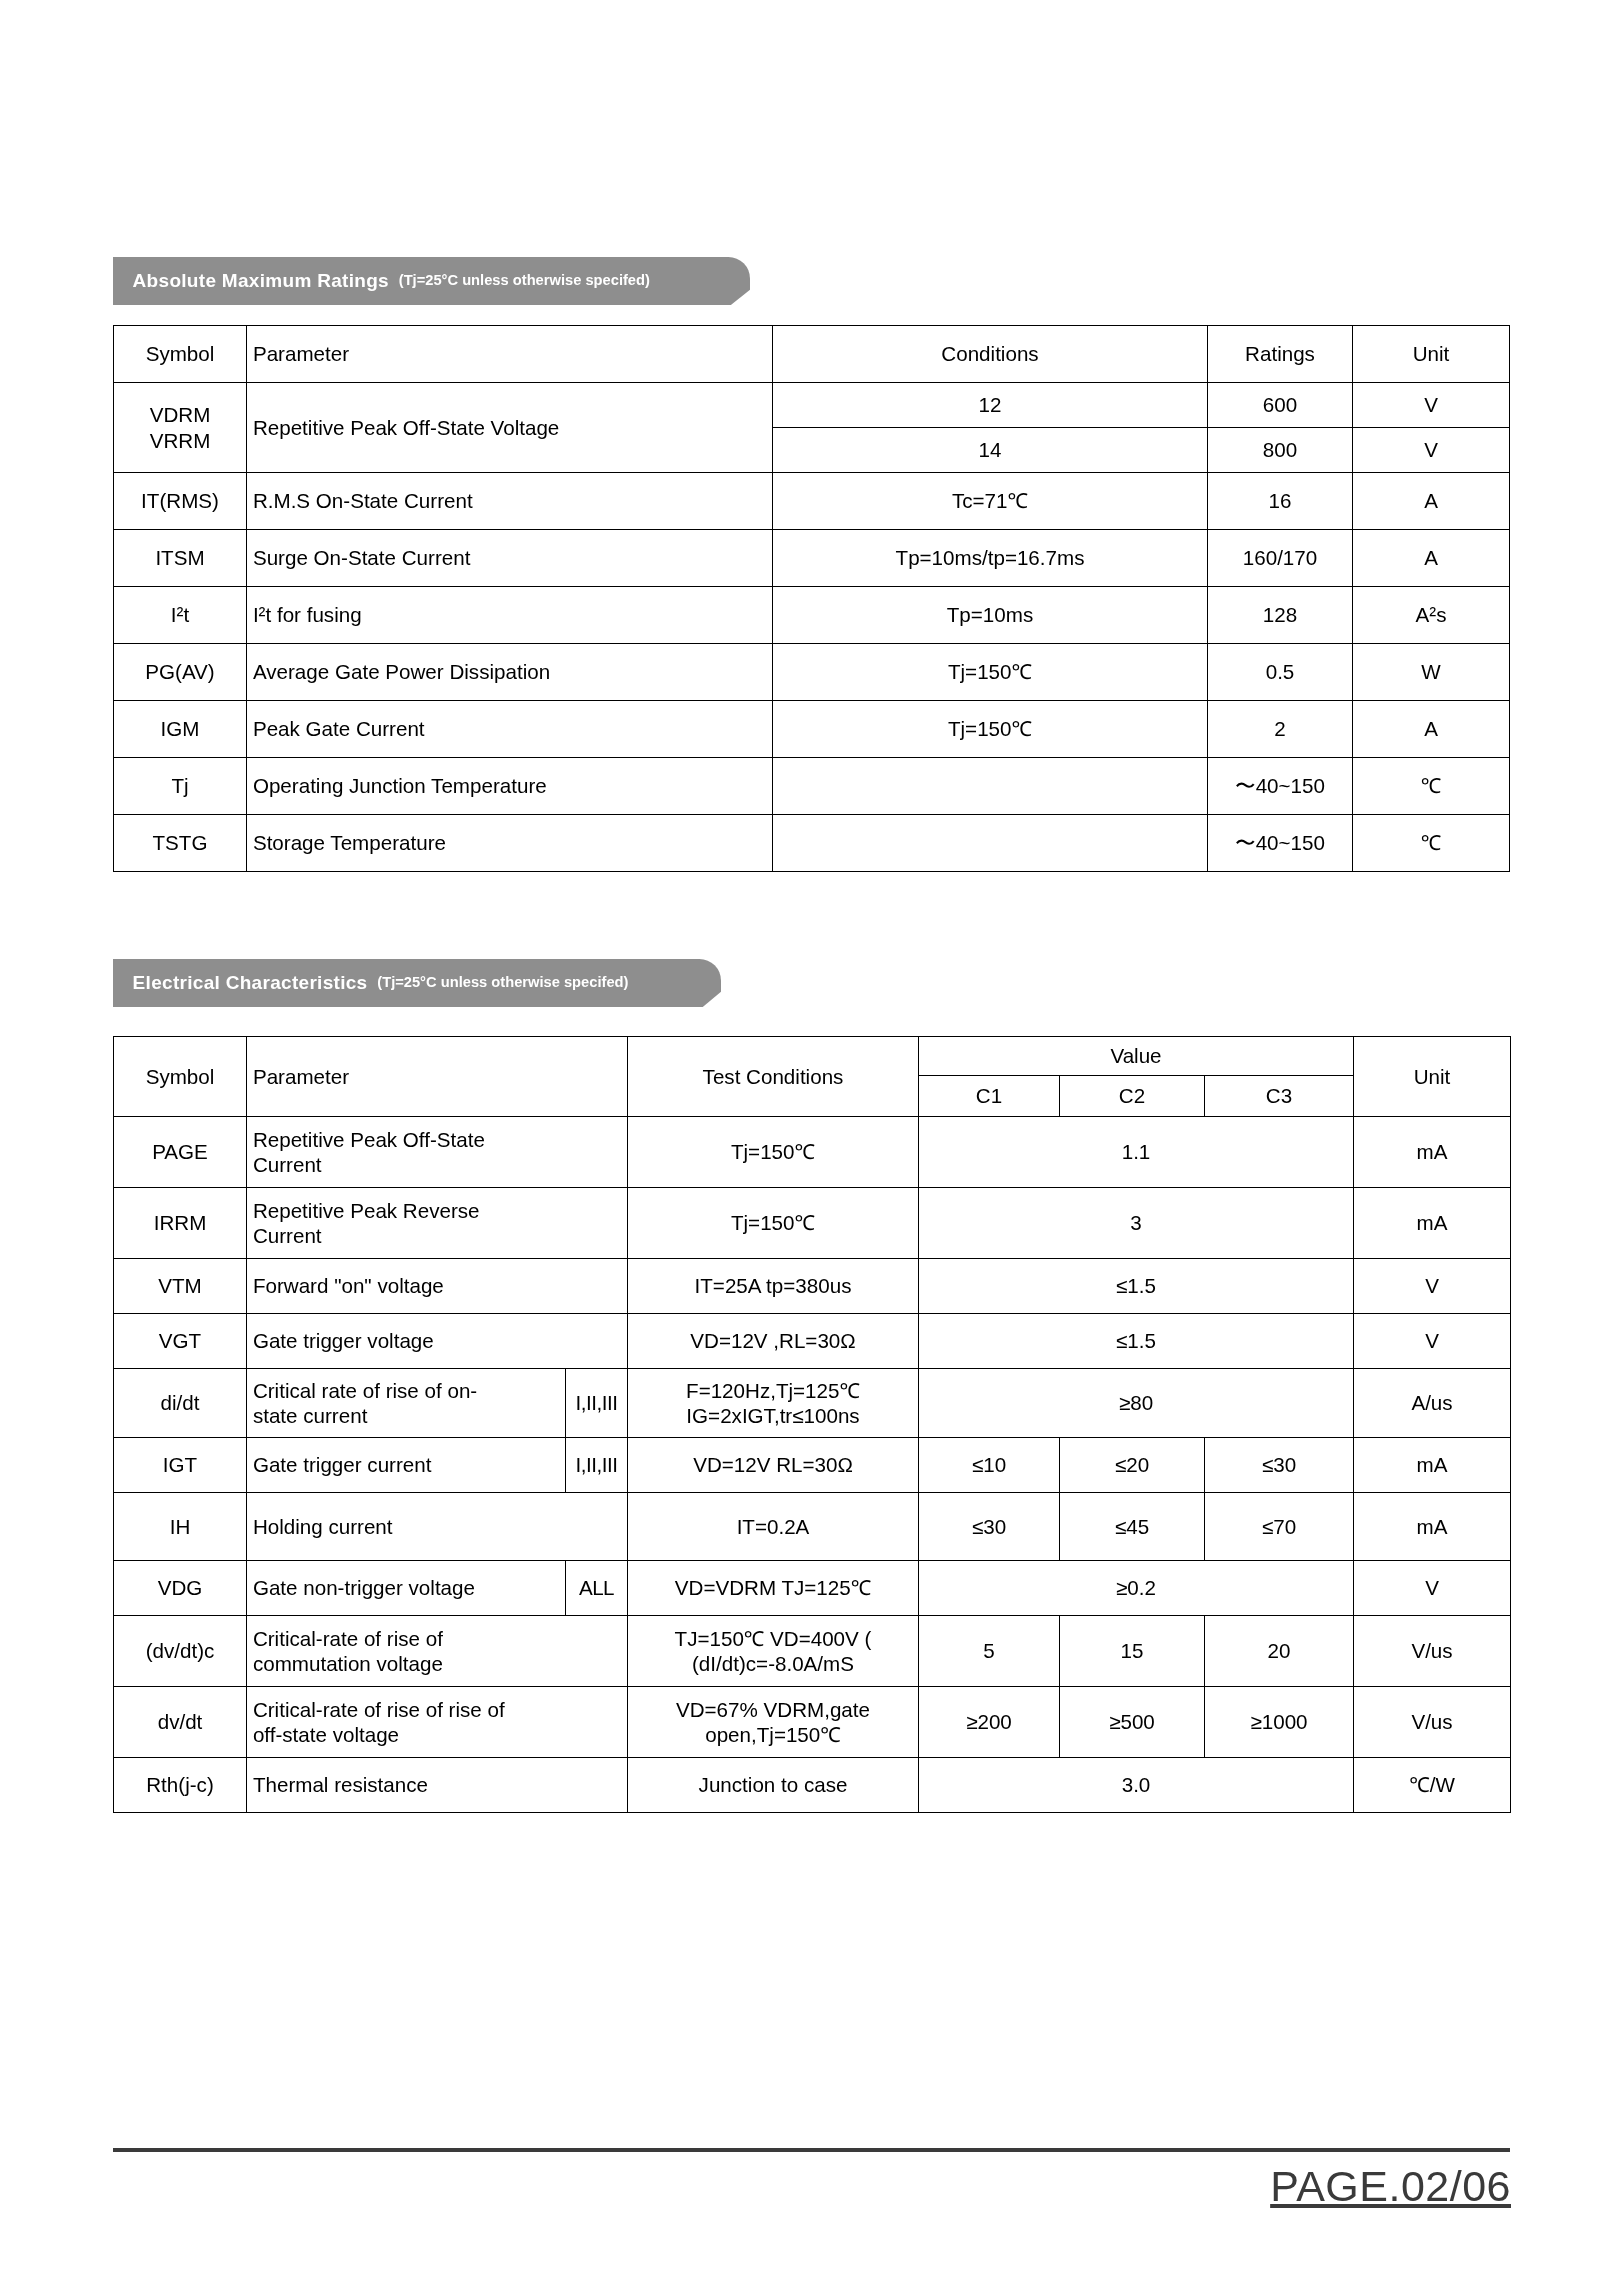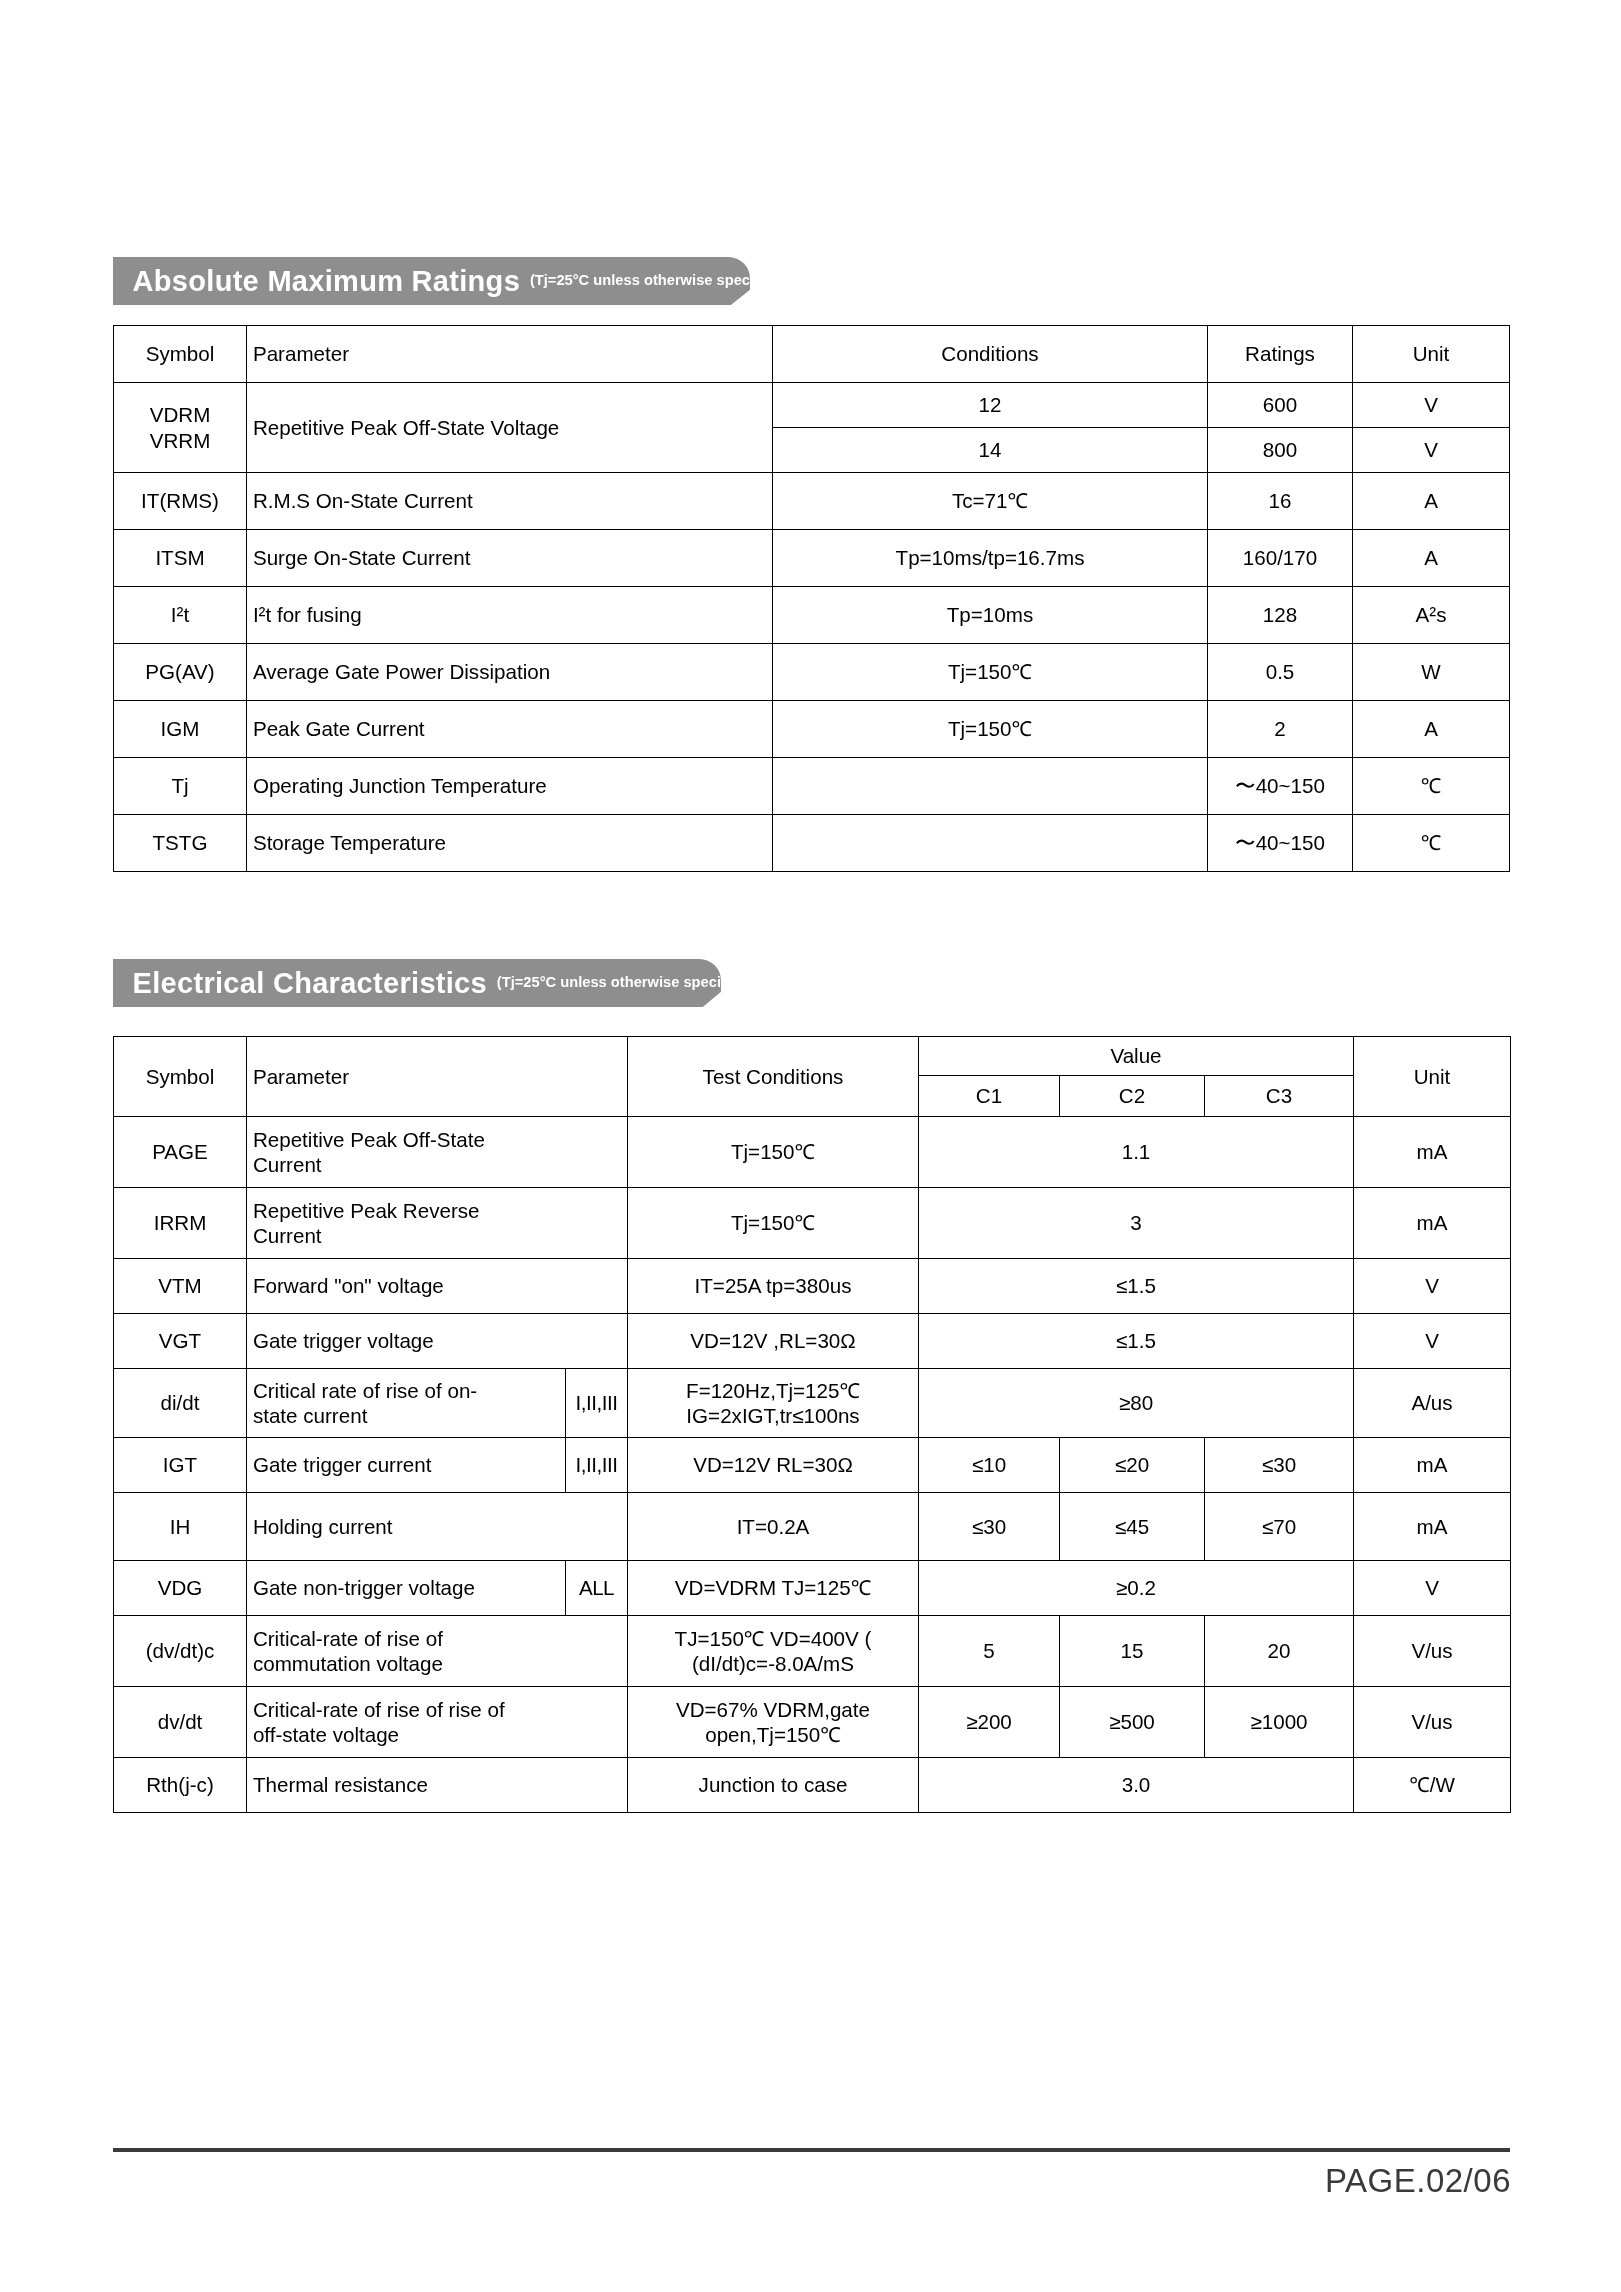--- a/index.html
+++ b/index.html
@@ -32,21 +32,21 @@
     background: #8e8e8e;
     border-top-right-radius: 21.6px;
     color: #ffffff;
     display: flex;
     align-items: center;
     box-sizing: border-box;
     padding-left: 19.6px;
     clip-path: polygon(0 0, 100% 0, 100% 68%, 97% 100%, 0 100%);
   }
   .banner-title {
-    font-size: 29px;
+    font-size: 19px;
     font-weight: bold;
     letter-spacing: 0.3px;
     white-space: nowrap;
   }
   .banner-sub {
     font-size: 14.7px;
     font-weight: bold;
     margin-left: 9.8px;
     white-space: nowrap;
     padding-bottom: 2px;
@@ -82,23 +82,24 @@
     left: 113px;
     top: 2148px;
     width: 1397px;
     height: 3.9px;
     background: #3a3a3a;
   }
   .footer-page {
     position: absolute;
     right: 110px;
     top: 2162px;
-    font-size: 33px;
+    font-size: 43px;
     color: #3a3a3a;
     letter-spacing: 0.5px;
+    text-decoration: underline;
   }
 </style>
 </head>
 <body>
 
 <div class="page">
 
   <div class="banner" id="banner-amr" style="top:257px; width:637px;">
     <span class="banner-title">Absolute Maximum Ratings</span>
     <span class="banner-sub">(Tj=25°C unless otherwise specifed)</span>

